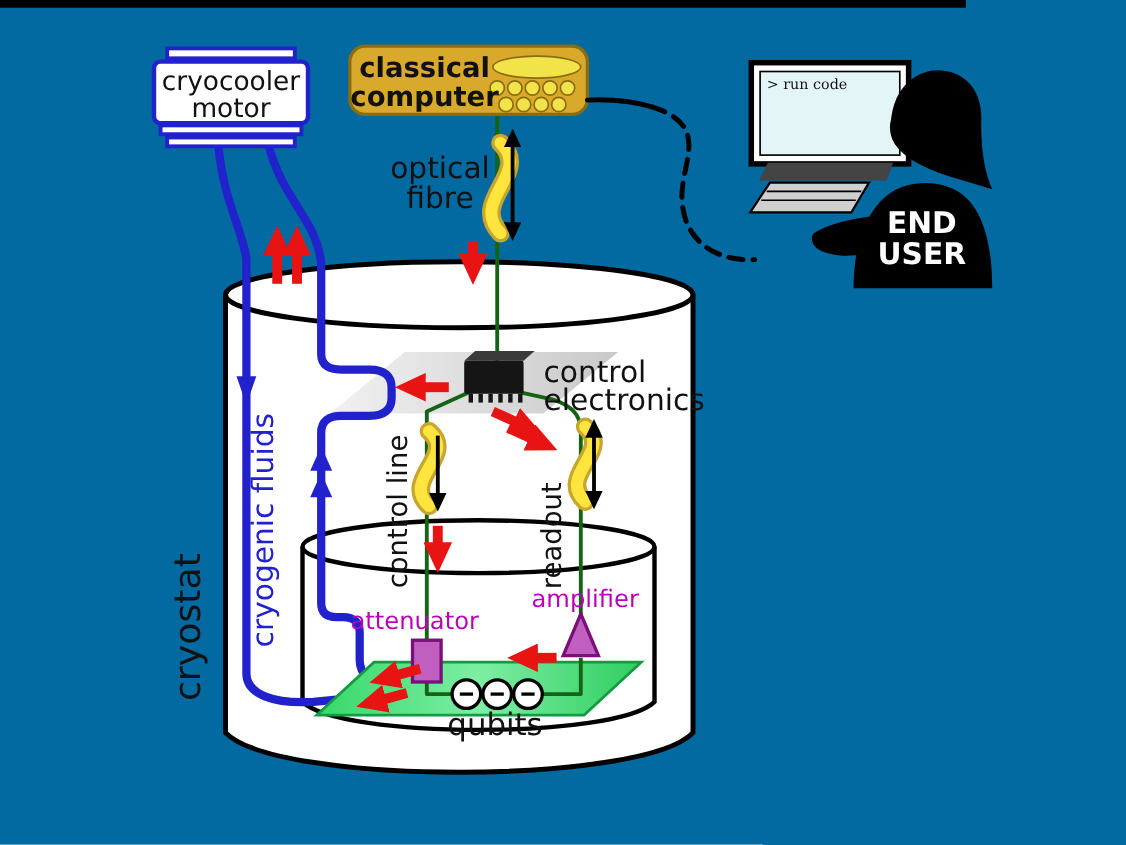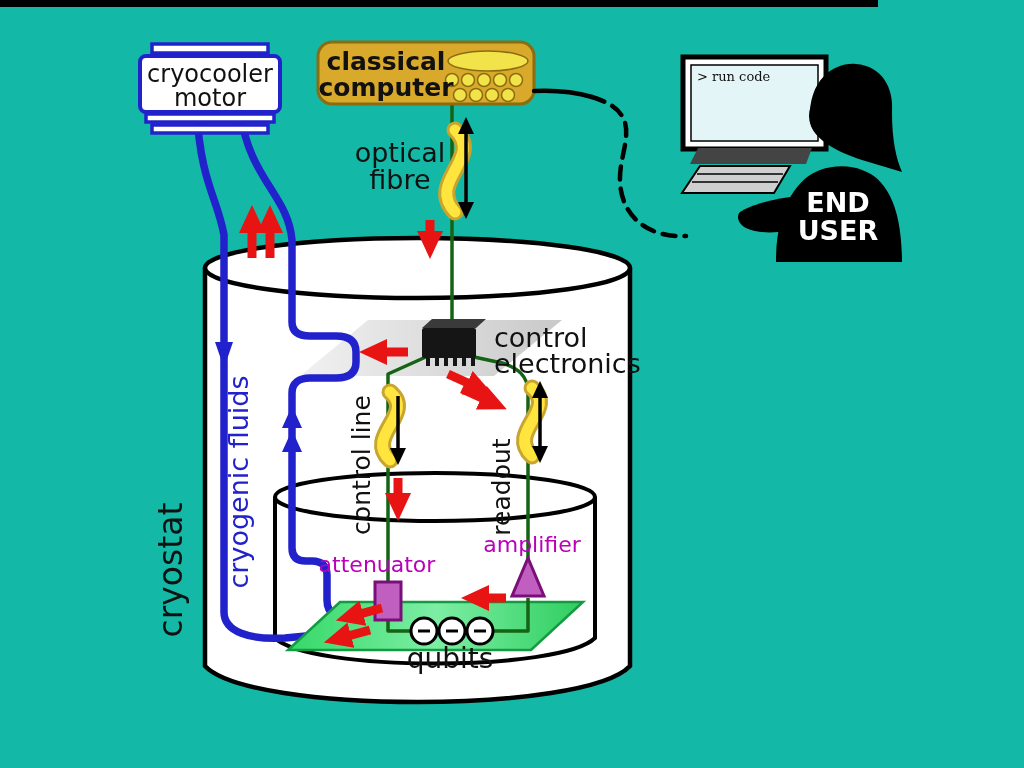--- a/index.html
+++ b/index.html
@@ -1,16 +1,16 @@
 <!DOCTYPE html>
 <html style="--pipe_blue: #2222cc; --signal_green: #156315; --arrow_red: #e81313; --computer_gold: #d9a92c; --computer_gold_border: #8a6d10; --computer_screen_yellow: #f2e34a; --wave_yellow: #ffe53e; --wave_outline: #c8a52e; --label_magenta: #bb00bb; --component_purple: #c05fc0; --component_border: #7a0f7a; --platform_green: #3fdf6f; --platform_border: #149a42; --terminal_bg: #e4f5f7; --silhouette_black: #000000;"><head>
 <meta charset="utf-8">
 <style>
   html,body{margin:0;padding:0;background:#fff;}
-  #stage{position:relative;width:1024px;height:768px;background:#14b8a6;overflow:hidden;}
+  #stage{position:relative;width:1024px;height:768px;background:#0369a1;overflow:hidden;}
   svg{display:block;}
   svg text{font-family:"DejaVu Sans",sans-serif;fill:#111;}
   .pipe{stroke:var(--pipe_blue,#2222cc);stroke-width:7.5;fill:none;stroke-linejoin:round;}
   .gline{stroke:var(--signal_green,#156315);stroke-width:3.5;fill:none;stroke-linejoin:round;}
   .redln{stroke:var(--arrow_red,#e81313);stroke-width:9;fill:none;}
   .blkln{stroke:#000;stroke-width:3.5;fill:none;}
   .waveOut{stroke:var(--wave_outline,#c8a52e);stroke-width:17;fill:none;stroke-linecap:round;}
   .waveIn{stroke:var(--wave_yellow,#ffe53e);stroke-width:11;fill:none;stroke-linecap:round;}
   .mag{fill:var(--label_magenta,#bb00bb);}
   .bluetxt{fill:var(--pipe_blue,#2222cc);}

